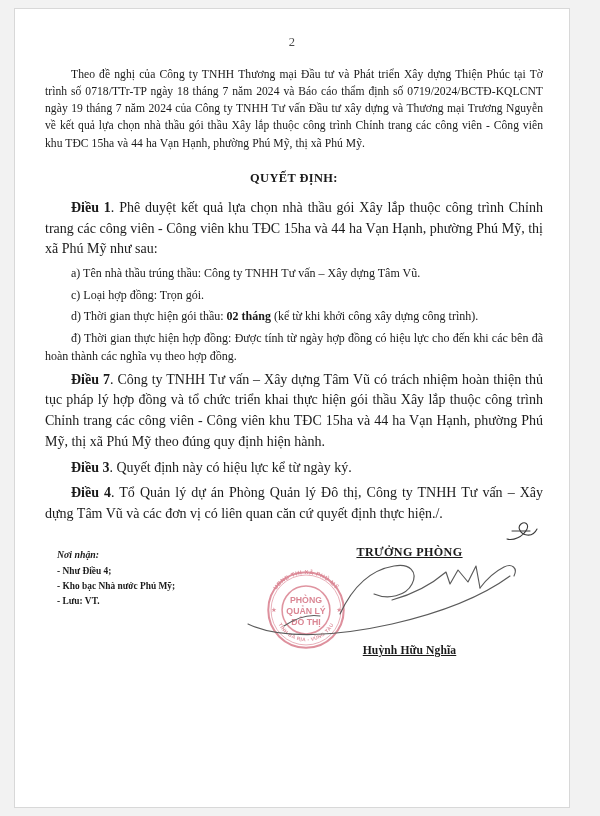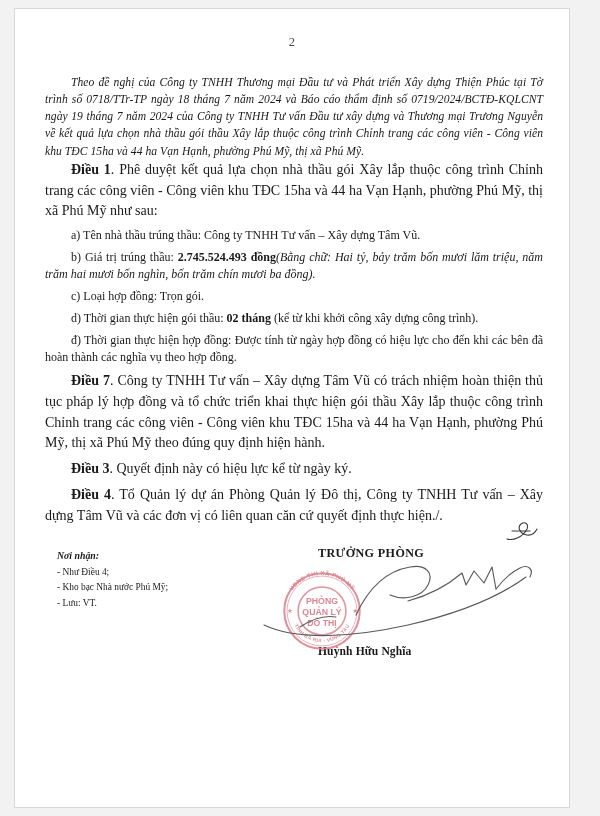--- a/index.html
+++ b/index.html
@@ -34,23 +34,22 @@
   .doc-body {
     padding: 0 26px 0 30px;
     color: #1a1a1a;
   }
   p {
     margin: 0;
     text-align: justify;
     line-height: 1.48;
   }
   .intro {
-    font-style: italic;
     font-size: 11.6px;
-    margin-top: 24px;
+    margin-top: 16px;
     text-indent: 26px;
     letter-spacing: .05px;
   }
   .decision-head {
     text-align: center;
     font-weight: bold;
     font-size: 12.4px;
     letter-spacing: .4px;
     margin: 19px 0 12px 0;
   }
@@ -82,33 +81,35 @@
   .recipients .rec-title {
     font-style: italic;
     font-weight: bold;
     font-size: 9.8px;
     margin-bottom: 1px;
   }
   .recipients ul {
     list-style: none;
     margin: 0;
     padding: 0;
+    font-weight: bold;
   }
   .recipients li {
     white-space: nowrap;
   }
   .recipients li::before {
     content: "- ";
   }
   .sign-block {
     position: absolute;
-    right: 10px;
+    right: 26px;
     top: -2px;
     width: 215px;
-    text-align: left;
+    text-align: center;
+    text-decoration: underline;
   }
   .sign-title {
     font-weight: bold;
     font-size: 12.1px;
     letter-spacing: .4px;
   }
   .sign-space {
     position: relative;
     height: 84px;
   }
@@ -141,26 +142,26 @@
 <body>
 
 <div class="page-surface">
 
   <div class="page-num">2</div>
 
   <div class="doc-body">
 
     <p class="intro">Theo đề nghị của Công ty TNHH Thương mại Đầu tư và Phát triển Xây dựng Thiện Phúc tại Tờ trình số 0718/TTr-TP ngày 18 tháng 7 năm 2024 và Báo cáo thẩm định số 0719/2024/BCTĐ-KQLCNT ngày 19 tháng 7 năm 2024 của Công ty TNHH Tư vấn Đầu tư xây dựng và Thương mại Trương Nguyễn về kết quả lựa chọn nhà thầu gói thầu Xây lắp thuộc công trình Chỉnh trang các công viên - Công viên khu TĐC 15ha và 44 ha Vạn Hạnh, phường Phú Mỹ, thị xã Phú Mỹ.</p>
 
+    <div class="decision-head">QUYẾT ĐỊNH:</div>
 
     <p class="clause"><b>Điều 1</b><span>. Phê duyệt kết quả lựa chọn nhà thầu gói Xây lắp thuộc công trình Chỉnh trang các công viên - Công viên khu TĐC 15ha và 44 ha Vạn Hạnh, phường Phú Mỹ, thị xã Phú Mỹ như sau:</span></p>
 
     <p class="sub-item"><span>a) Tên nhà thầu trúng thầu: </span><span>Công ty TNHH Tư vấn – Xây dựng Tâm Vũ.</span></p>
 
-    <p class="sub-item"><span>b) Giá trị trúng thầu: </span><b>2.745.524.493 đồng</b><span class="it">(Bằng chữ: Hai tỷ, bảy trăm bốn mươi lăm triệu, năm trăm hai mươi bốn nghìn, bốn trăm chín mươi ba đồng).</span></p>
 
     <p class="sub-item"><span>c) Loại hợp đồng: </span><span>Trọn gói.</span></p>
 
     <p class="sub-item"><span>d) Thời gian thực hiện gói thầu: </span><b>02 tháng</b><span> (kể từ khi khởi công xây dựng công trình).</span></p>
 
     <p class="sub-item"><span>đ) Thời gian thực hiện hợp đồng: </span><span>Được tính từ ngày hợp đồng có hiệu lực cho đến khi các bên đã hoàn thành các nghĩa vụ theo hợp đồng.</span></p>
 
     <p class="clause"><b>Điều 7</b><span>. Công ty TNHH Tư vấn – Xây dựng Tâm Vũ có trách nhiệm hoàn thiện thủ tục pháp lý hợp đồng và tổ chức triển khai thực hiện gói thầu Xây lắp thuộc công trình Chỉnh trang các công viên - Công viên khu TĐC 15ha và 44 ha Vạn Hạnh, phường Phú Mỹ, thị xã Phú Mỹ theo đúng quy định hiện hành.</span></p>
 
     <p class="clause"><b>Điều 3</b><span>. Quyết định này có hiệu lực kể từ ngày ký.</span></p>

